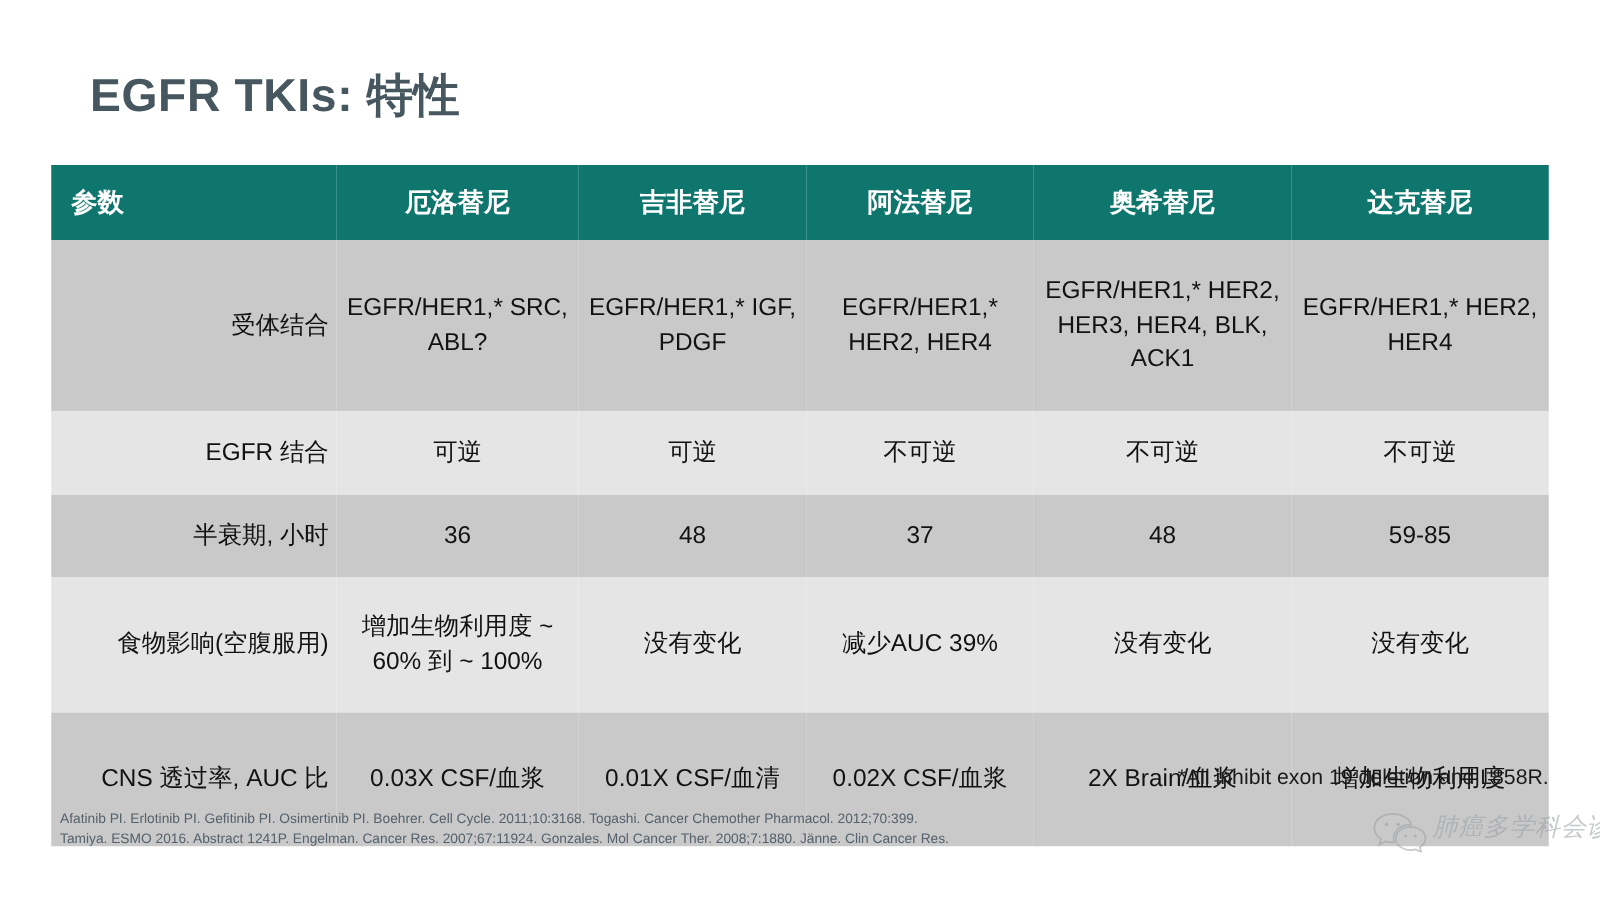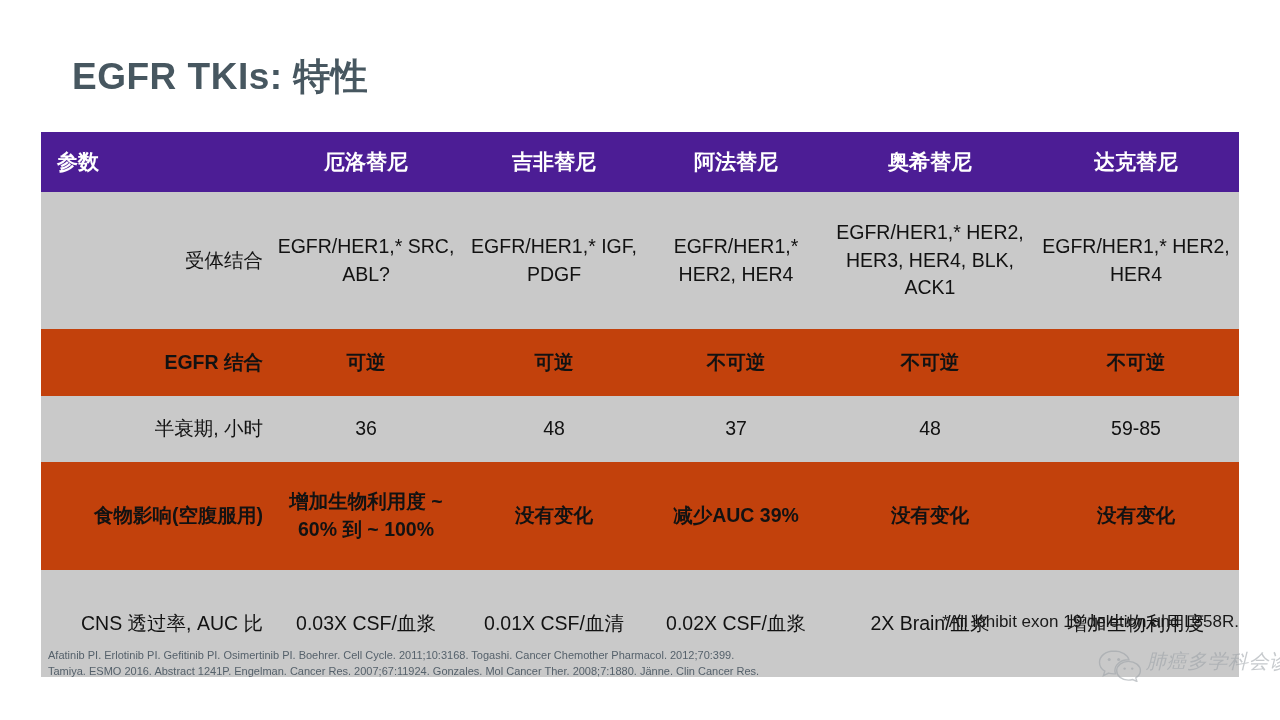--- a/index.html
+++ b/index.html
@@ -43,21 +43,21 @@
     table-layout: fixed;
   }
   table.tki col.c0 { width: 228px; }
   table.tki col.c1 { width: 194px; }
   table.tki col.c2 { width: 182px; }
   table.tki col.c3 { width: 182px; }
   table.tki col.c4 { width: 206px; }
   table.tki col.c5 { width: 206px; }
 
   thead th {
-    background: #4c1d95;
+    background: #0f766e;
     color: #ffffff;
     font-size: 21px;
     font-weight: bold;
     height: 60px;
     padding: 0 0 0 0;
     vertical-align: middle;
     text-align: center;
     border: none;
   }
   thead th.param-head {
@@ -72,21 +72,21 @@
     line-height: 1.42;
     padding: 7px 6px;
     border: none;
   }
   tbody td.param {
     text-align: right;
     padding-left: 16px;
     padding-right: 6px;
   }
   tbody tr.shade-dark td { background: #C9C9C9; }
-  tbody tr.shade-light td { background: #c2410c; font-weight: bold; }
+  tbody tr.shade-light td { background: #e5e5e5; }
   tbody tr.r-receptor td { height: 123px; }
   tbody tr.r-binding td { height: 53px; }
   tbody tr.r-half td { height: 52px; }
   tbody tr.r-food td { height: 94px; }
   tbody tr.r-cns td { height: 93px; }
 
   #footnote {
     position: absolute;
     right: 41px;
     top: 612px;

